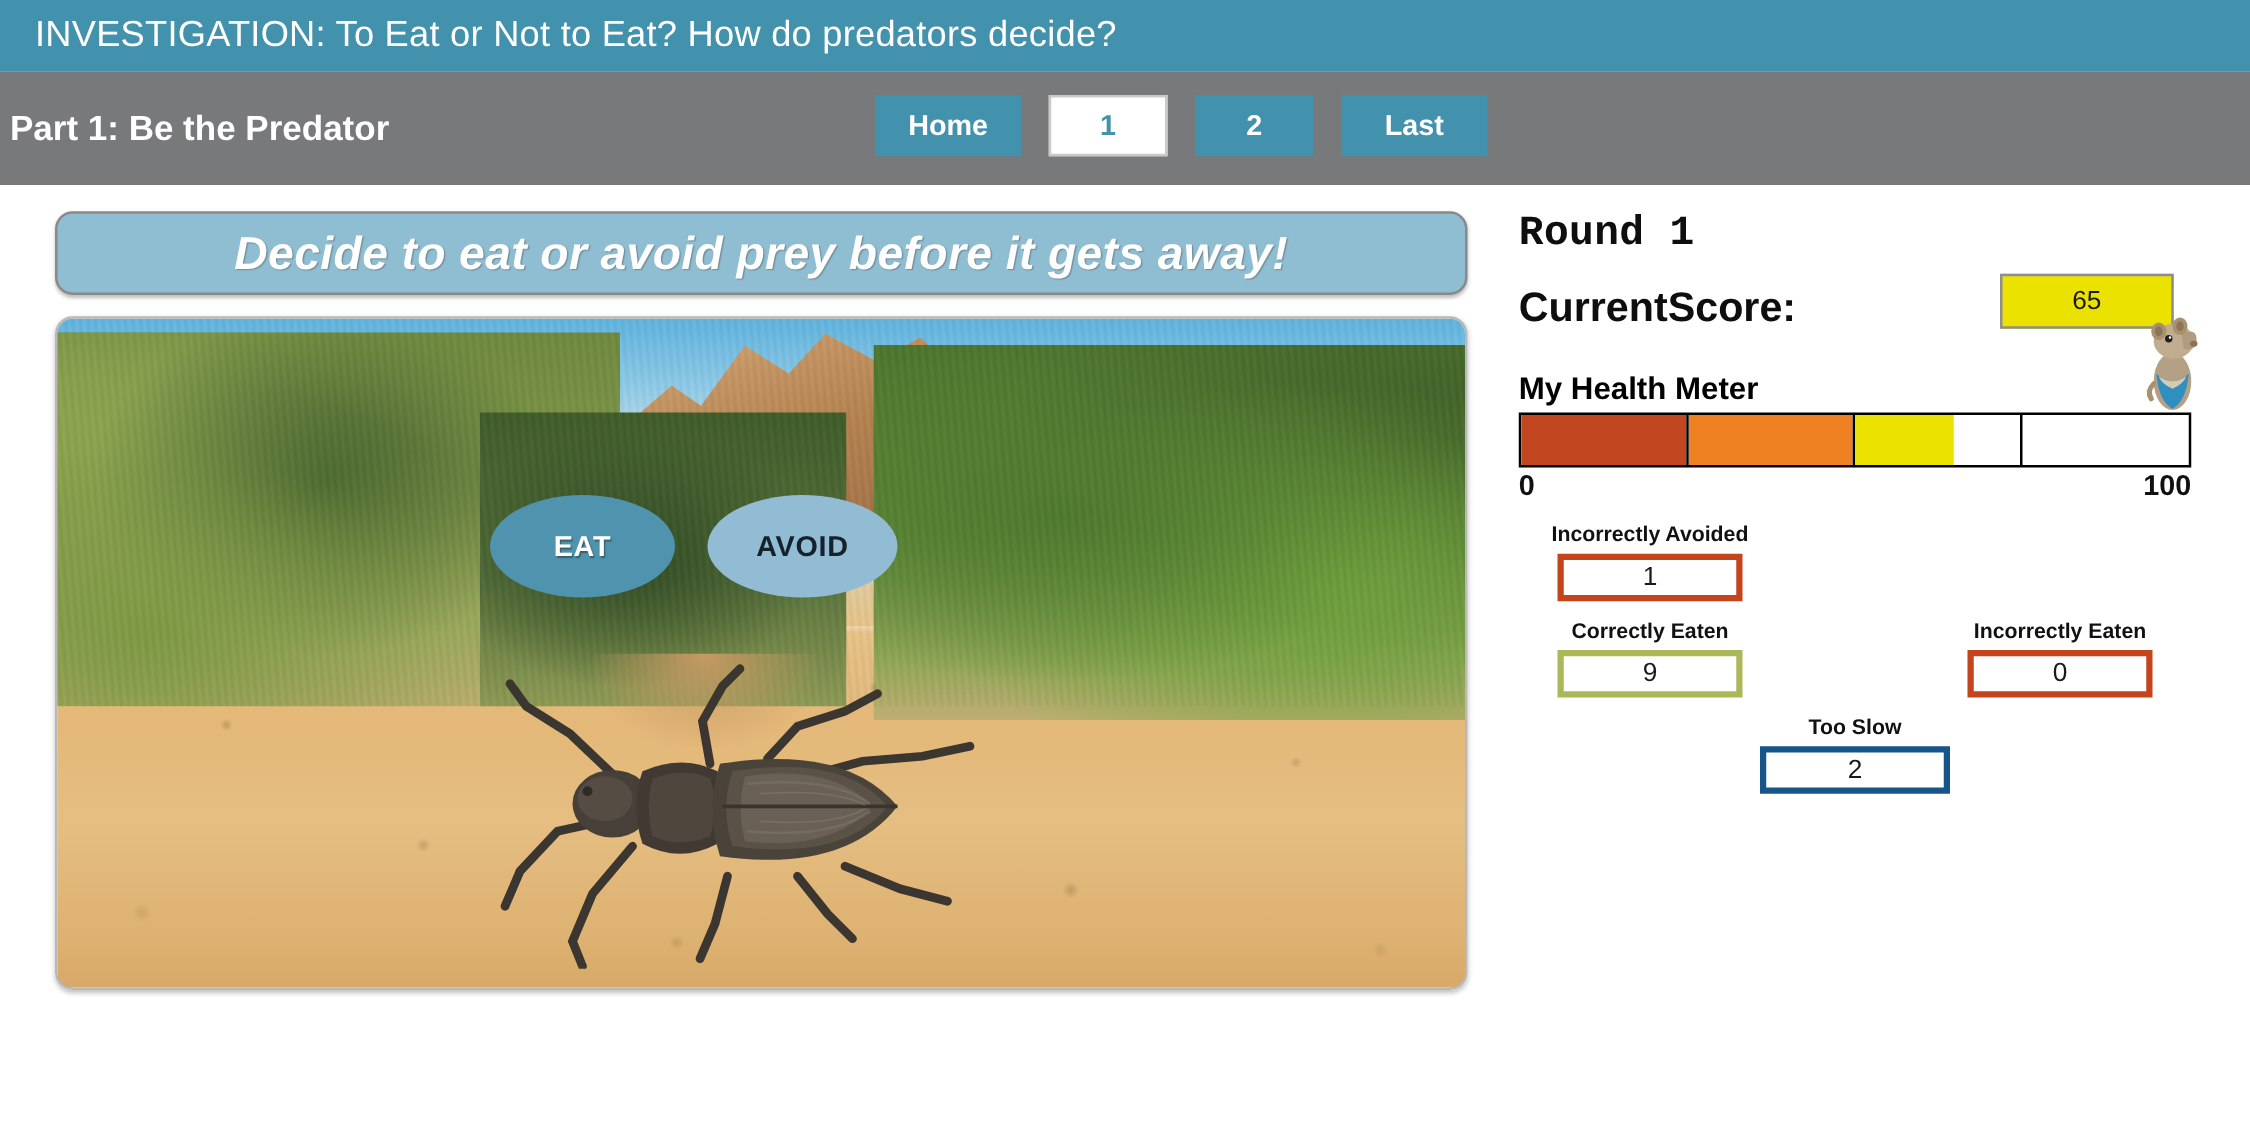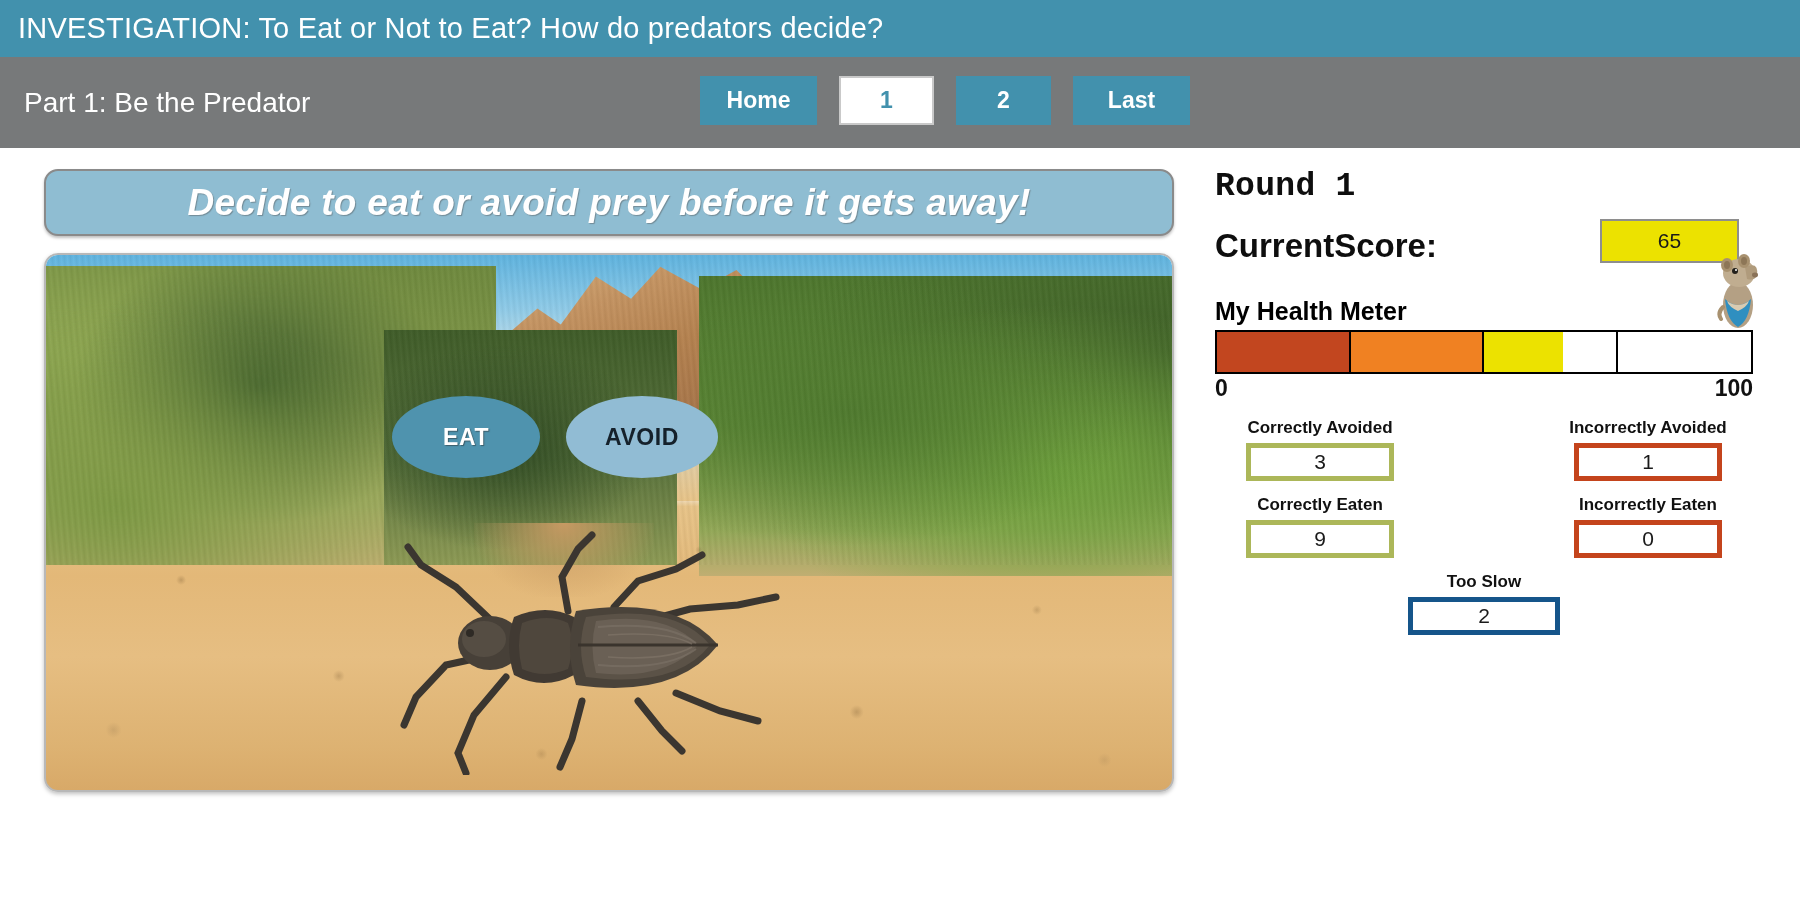--- a/index.html
+++ b/index.html
@@ -12,21 +12,21 @@
     font-family: "Liberation Sans", sans-serif;
   }
 
   
   .title-bar {
     width: 1800px;
     height: 57px;
     background: #4291ad;
     display: flex;
     align-items: center;
-    padding-left: 18px;
+    padding-left: 28px;
   }
   .title-bar .title-text {
     color: #ffffff;
     font-size: 29px;
     font-weight: 500;
     letter-spacing: 0.2px;
     white-space: nowrap;
   }
 
   
@@ -34,22 +34,22 @@
     width: 1800px;
     height: 91px;
     background: #77797a;
     display: flex;
     align-items: center;
     position: relative;
   }
   .subnav .part-label {
     color: #ffffff;
     font-size: 28px;
-    font-weight: 400;
-    padding-left: 24px;
+    font-weight: 700;
+    padding-left: 8px;
     white-space: nowrap;
   }
   .nav-buttons {
     position: absolute;
     left: 700px;
     top: 19px;
     display: flex;
     gap: 22px;
     align-items: flex-end;
   }
@@ -479,24 +479,20 @@
     </div>
 
     <div class="health-scale">
       <span>0</span>
       <span>100</span>
     </div>
 
     <div class="stats">
       <div class="stat-row">
         <div class="stat-cell">
-          <div class="stat-label">Correctly Avoided</div>
-          <div class="stat-box olive" style="border-color: rgb(172, 183, 89);">3</div>
-        </div>
-        <div class="stat-cell">
           <div class="stat-label">Incorrectly Avoided</div>
           <div class="stat-box red" style="border-color: rgb(196, 68, 28);">1</div>
         </div>
       </div>
       <div class="stat-row">
         <div class="stat-cell">
           <div class="stat-label">Correctly Eaten</div>
           <div class="stat-box olive" style="border-color: rgb(172, 183, 89);">9</div>
         </div>
         <div class="stat-cell">

